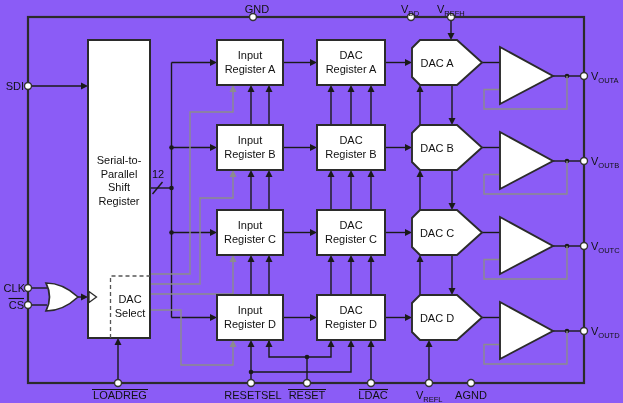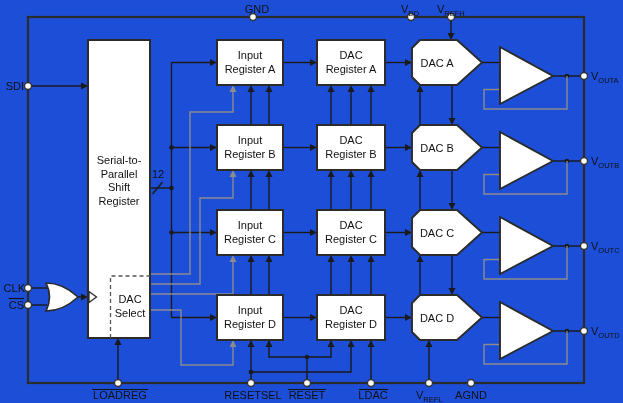--- a/index.html
+++ b/index.html
@@ -1,16 +1,16 @@
 <!DOCTYPE html>
 <html><head>
 <meta charset="utf-8">
 <style>
   html,body{margin:0;padding:0;background:#ffffff;}
-  .stage{width:623px;height:403px;position:relative;background:#1d4ed8;
+  .stage{width:623px;height:403px;position:relative;background:#8b5cf6;
          font-family:"Liberation Sans", sans-serif;}
   svg{display:block;}
   text{fill:#111;font-family:"Liberation Sans", sans-serif;font-size:11px;}
   .sub{font-size:7.5px;}
   .boxtxt{font-size:11px;}
 </style>
 </head>
 <body>
 
 <div class="stage">

